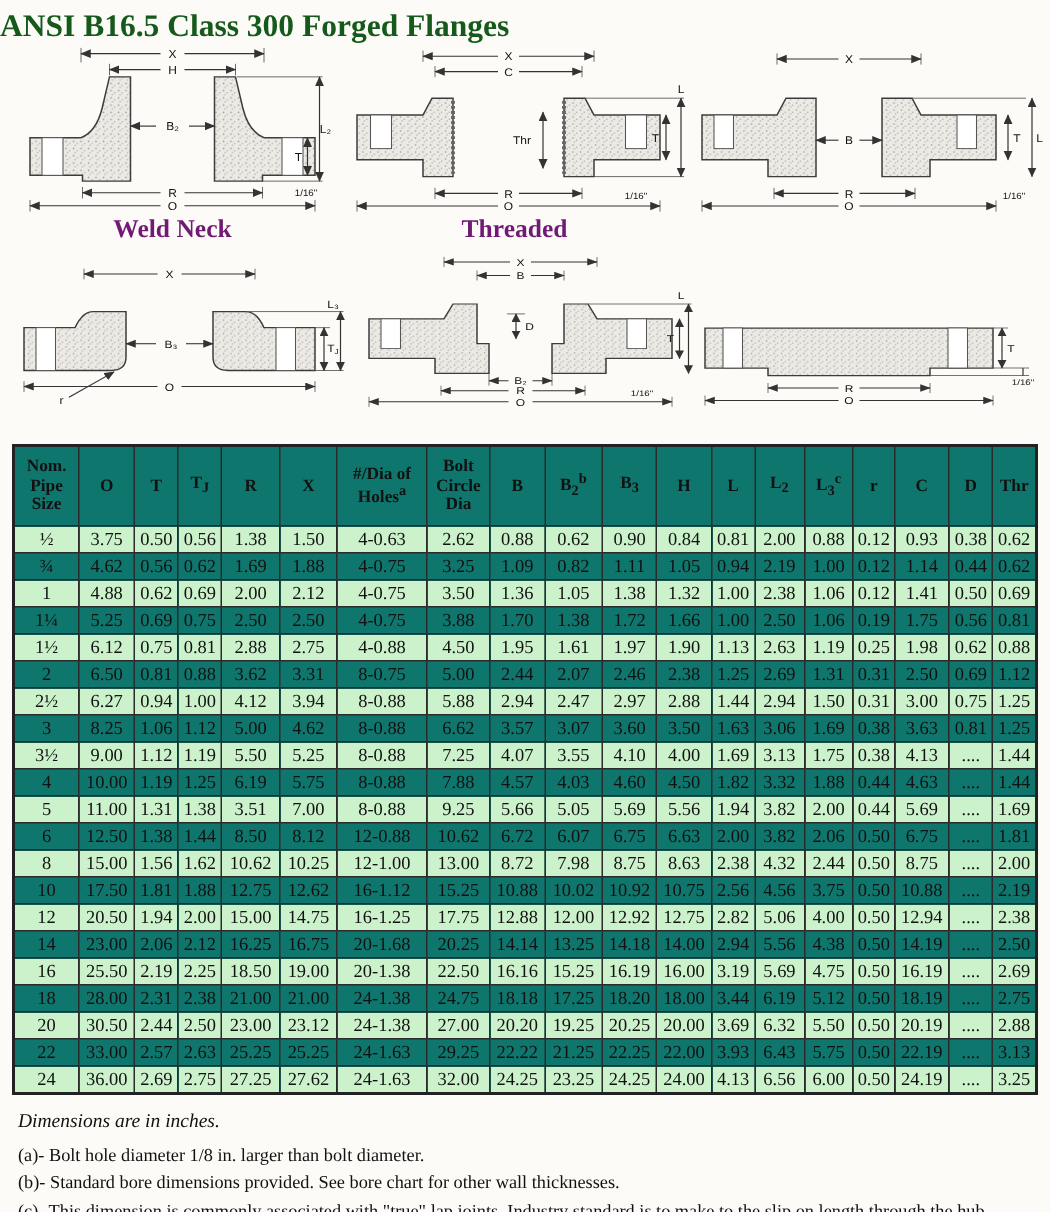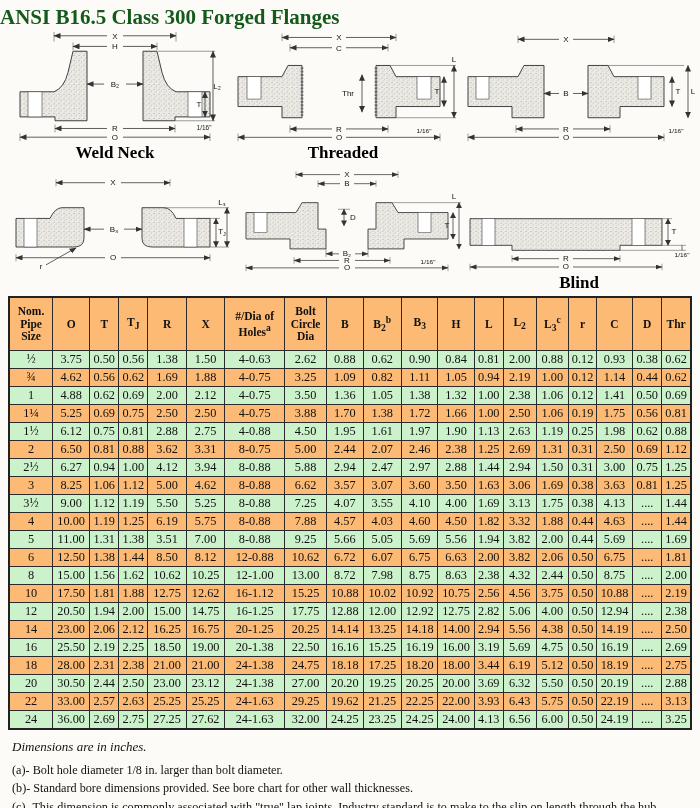--- a/index.html
+++ b/index.html
@@ -2,29 +2,29 @@
 <html><head>
 <meta charset="utf-8">
 <style>
   html,body{margin:0;padding:0;background:#fcfbf7;}
   .page{position:relative;width:700px;height:808px;background:#fcfbf7;
         font-family:"Liberation Serif",serif;color:#111;overflow:hidden;}
   .title{position:absolute;top:5px;left:0;width:100%;text-align:left;
          font-size:21px;font-weight:bold;color:#15591b;}
   .fig{position:absolute;}
   .fig svg{display:block;}
-  .cap{text-align:center;font-weight:bold;font-size:17px;color:#000000;margin-top:1px;}
+  .cap{text-align:center;font-weight:bold;font-size:17px;color:#701a75;margin-top:1px;}
   .lbl{font-family:"Liberation Sans",sans-serif;font-size:8px;fill:#111;text-anchor:middle;}
   .sm{font-size:6.5px;}
   .dim{stroke:#333;stroke-width:.8;fill:none;}
   .ext{stroke:#555;stroke-width:.6;fill:none;}
   .metal{stroke:#3c3c3c;stroke-width:1;}
   .wb{fill:#ffffff;stroke:#555;stroke-width:.7;}
   table.flange{position:absolute;left:8px;top:296px;width:684px;border-collapse:collapse;
-        table-layout:fixed;background:#fdba74;border:2px solid #222;}
+        table-layout:fixed;background:#0f766e;border:2px solid #222;}
   th,td{border:1px solid #2b2b2b;text-align:center;padding:0;overflow:hidden;}
   th{font-size:11.5px;font-weight:bold;line-height:1.12;height:50px;vertical-align:middle;padding:1px;}
   td{height:17px;font-size:12.3px;line-height:1;}
   tr.g td{background:#ccf2cc;}
   .note{position:absolute;left:12px;top:739px;font-style:italic;font-size:13px;}
   .fns{position:absolute;left:12px;top:761px;font-size:12.2px;line-height:1.5;width:680px;}
 </style>
 </head>
 <body>
 
@@ -254,21 +254,20 @@
       <text class="lbl" x="214" y="75">T</text>
       <path class="dim" d="M52,104 H99" marker-start="url(#a6)"></path>
         <path class="dim" d="M113,104 H160" marker-end="url(#a6)"></path>
       <text class="lbl" x="106" y="107">R</text>
       <path class="dim" d="M10,114 H99" marker-start="url(#a6)"></path>
         <path class="dim" d="M113,114 H202" marker-end="url(#a6)"></path>
       <text class="lbl" x="106" y="117">O</text>
       <path class="dim" d="M222,88 V94"></path>
       <text class="lbl sm" x="222" y="102">1/16"</text>
     </svg>
-    <div class="cap">Blind</div>
   </div>
 
   <table class="flange">
     <colgroup>
       <col style="width:6%">
         <col style="width:5.1%">
         <col style="width:4%">
         <col style="width:4%">
       <col style="width:5.3%">
         <col style="width:5.3%">
@@ -625,21 +624,21 @@
           <td>....</td>
           <td>2.38</td>
         </tr>
         <tr>
           <td>14</td>
           <td>23.00</td>
           <td>2.06</td>
           <td>2.12</td>
           <td>16.25</td>
           <td>16.75</td>
-          <td>20-1.25</td>
+          <td>20-1.68</td>
           <td>20.25</td>
           <td>14.14</td>
           <td>13.25</td>
           <td>14.18</td>
           <td>14.00</td>
           <td>2.94</td>
           <td>5.56</td>
           <td>4.38</td>
           <td>0.50</td>
           <td>14.19</td>
@@ -711,21 +710,21 @@
         </tr>
         <tr>
           <td>22</td>
           <td>33.00</td>
           <td>2.57</td>
           <td>2.63</td>
           <td>25.25</td>
           <td>25.25</td>
           <td>24-1.63</td>
           <td>29.25</td>
-          <td>19.62</td>
+          <td>22.22</td>
           <td>21.25</td>
           <td>22.25</td>
           <td>22.00</td>
           <td>3.93</td>
           <td>6.43</td>
           <td>5.75</td>
           <td>0.50</td>
           <td>22.19</td>
           <td>....</td>
           <td>3.13</td>

